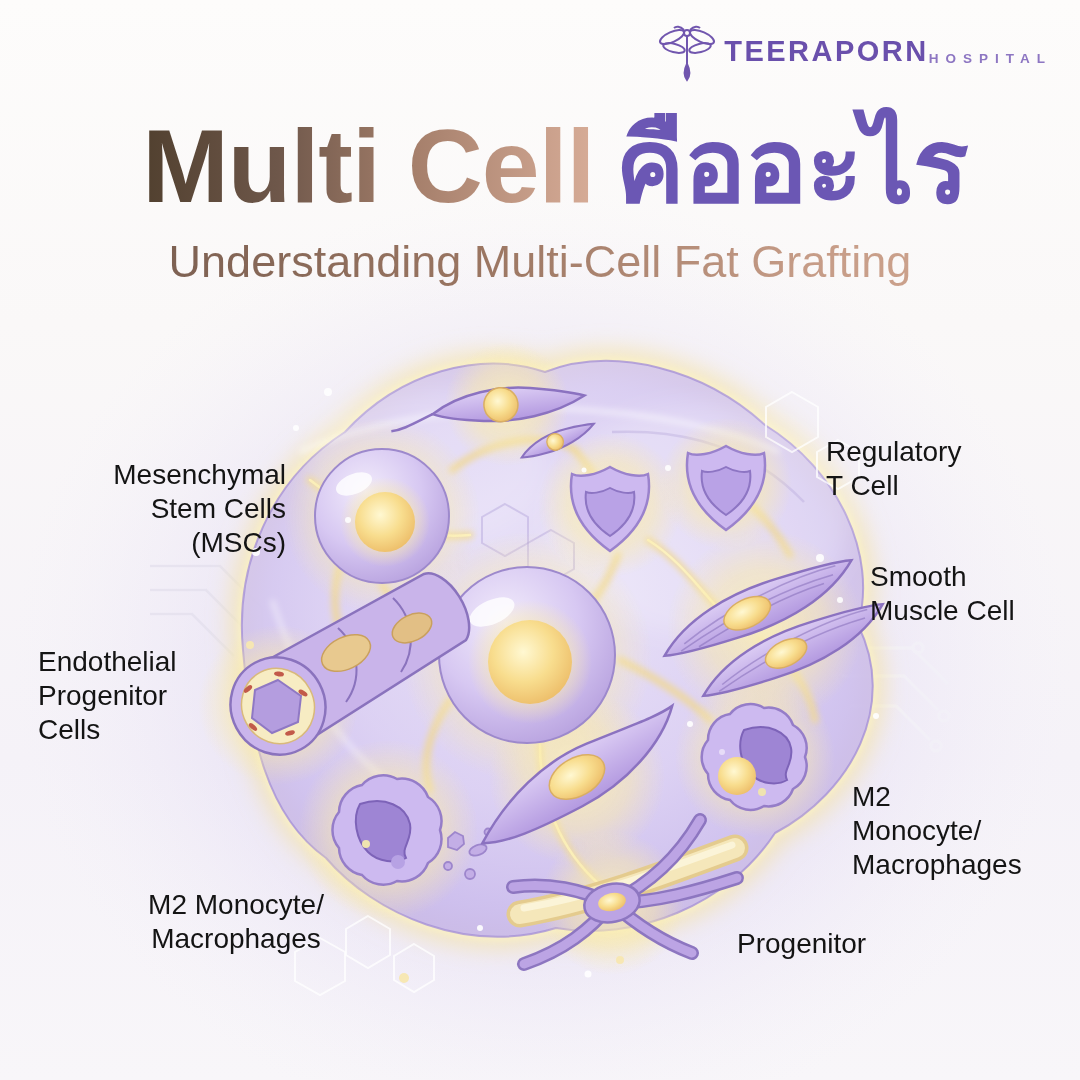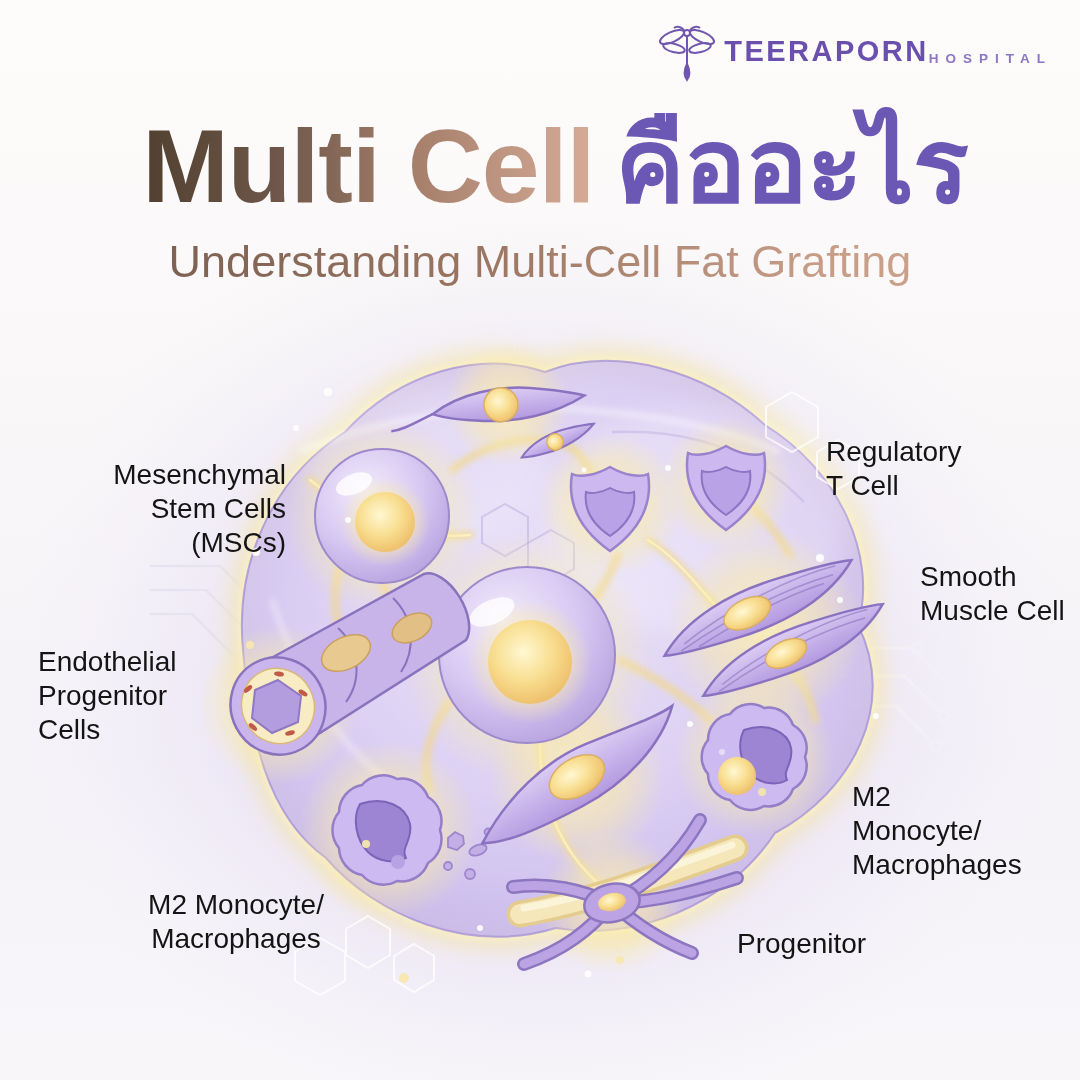--- a/index.html
+++ b/index.html
@@ -23,21 +23,21 @@
             font-size:45px;font-weight:500;
             background:linear-gradient(90deg,#6e564a 0%,#9b7662 45%,#c69c87 75%,#d2a892 100%);
             -webkit-background-clip:text;background-clip:text;color:transparent;-webkit-text-fill-color:transparent;}
   
   .illus{position:absolute;inset:0;z-index:1;}
   
   .label{position:absolute;z-index:3;font-size:28px;font-weight:500;color:#141414;
          line-height:1.22;white-space:pre-line;}
   .lbl-msc{left:60px;top:458px;width:226px;text-align:right;}
   .lbl-treg{left:826px;top:435px;text-align:left;}
-  .lbl-smooth{left:920px;top:560px;text-align:left;}
+  .lbl-smooth{left:870px;top:560px;text-align:left;}
   .lbl-endo{left:38px;top:645px;width:182px;text-align:left;}
   .lbl-m2l{left:110px;top:888px;width:252px;text-align:center;}
   .lbl-m2r{left:852px;top:780px;text-align:left;}
   .lbl-peri{left:737px;top:927px;text-align:left;}
 </style>
 </head>
 <body>
 
 <div class="canvas">
 

